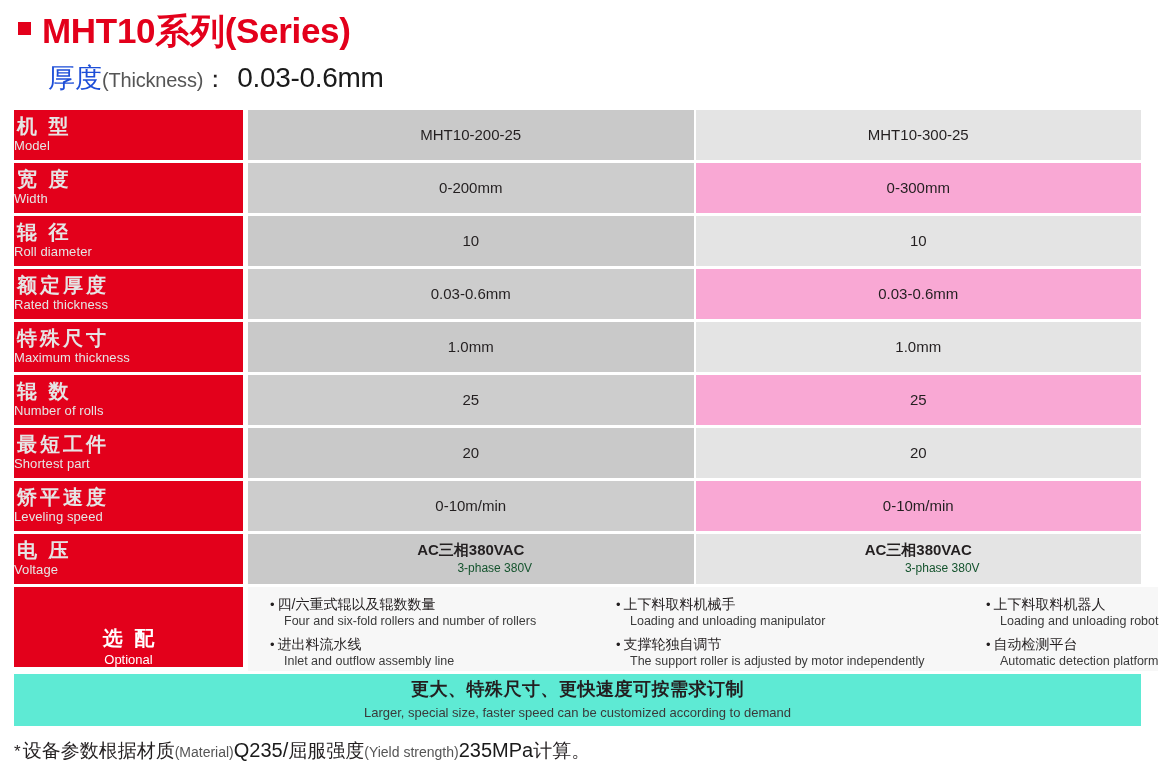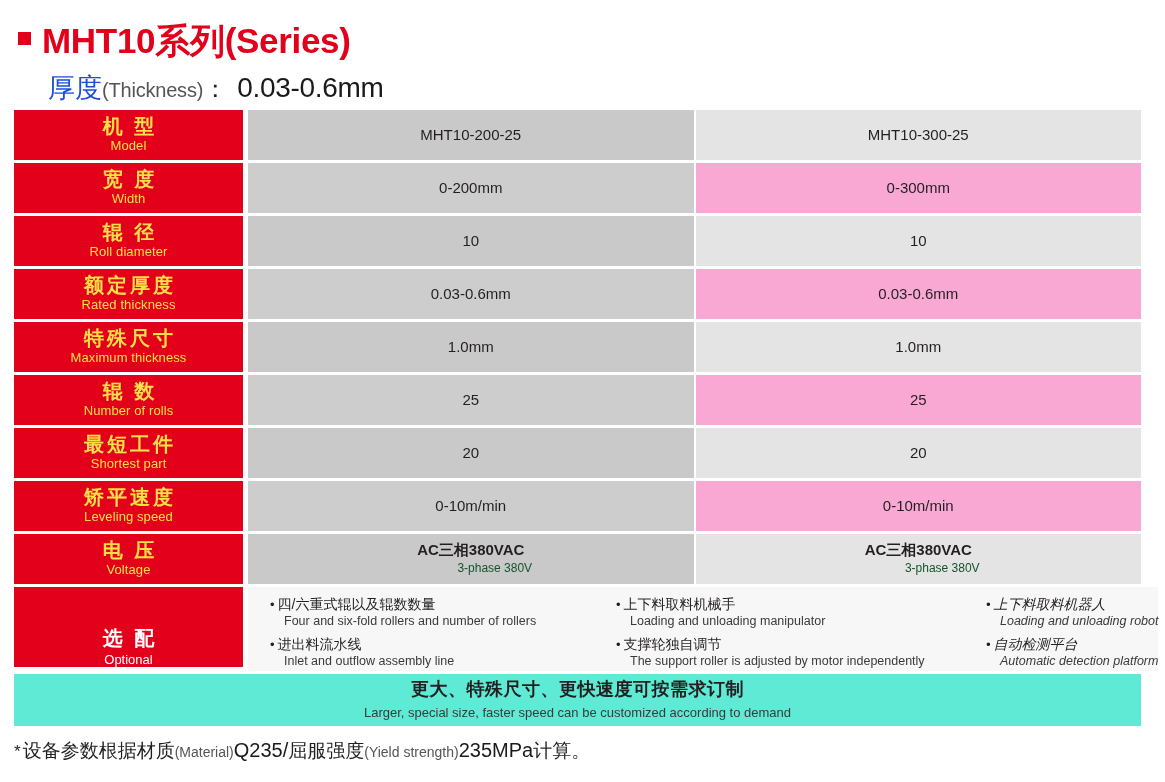--- a/index.html
+++ b/index.html
@@ -11,21 +11,21 @@
     width: 1165px;
     height: 782px;
     font-family: "Liberation Sans", "DejaVu Sans", sans-serif;
     color: #231f20;
     position: relative;
     overflow: hidden;
   }
 
   
   .header {
-    padding: 18px 0 0 0;
+    padding: 8px 0 0 0;
   }
   .title-row {
     display: flex;
     align-items: center;
     padding-left: 18px;
     height: 44px;
   }
   .bullet-square {
     width: 13px;
     height: 13px;
@@ -82,24 +82,23 @@
   }
   .row {
     display: flex;
     width: 100%;
     margin-bottom: 3px;
   }
   .cell-label {
     width: 229px;
     flex: 0 0 229px;
     background: #e3001b;
-    color: #fde047;
+    color: #e5e5e5;
     display: flex;
     flex-direction: column;
-    align-items: center;
     justify-content: center;
     height: 50px;
     box-sizing: border-box;
   }
   .cell-label .cn {
     font-size: 20px;
     font-weight: bold;
     letter-spacing: 3px;
     line-height: 1.15;
     padding-left: 3px;
@@ -166,21 +165,21 @@
   .opt-col {
     flex: 1 1 0;
     display: flex;
     flex-direction: column;
     justify-content: flex-start;
     padding-left: 22px;
     box-sizing: border-box;
   }
   .opt-col.col-a { flex: 0 0 332px; padding-left: 22px; }
   .opt-col.col-b { flex: 0 0 330px; padding-left: 8px; }
-  .opt-col.col-c { flex: 1 1 auto; padding-left: 20px; font-style: italic; }
+  .opt-col.col-c { flex: 1 1 auto; padding-left: 20px; }
   .opt-item { margin-bottom: 7px; }
   .opt-item .line1 {
     font-size: 14px;
     color: #231f20;
     line-height: 1.25;
     white-space: nowrap;
   }
   .opt-item .dot { font-size: 13px; padding-right: 3px; }
   .opt-item .line2 {
     font-size: 12.5px;

